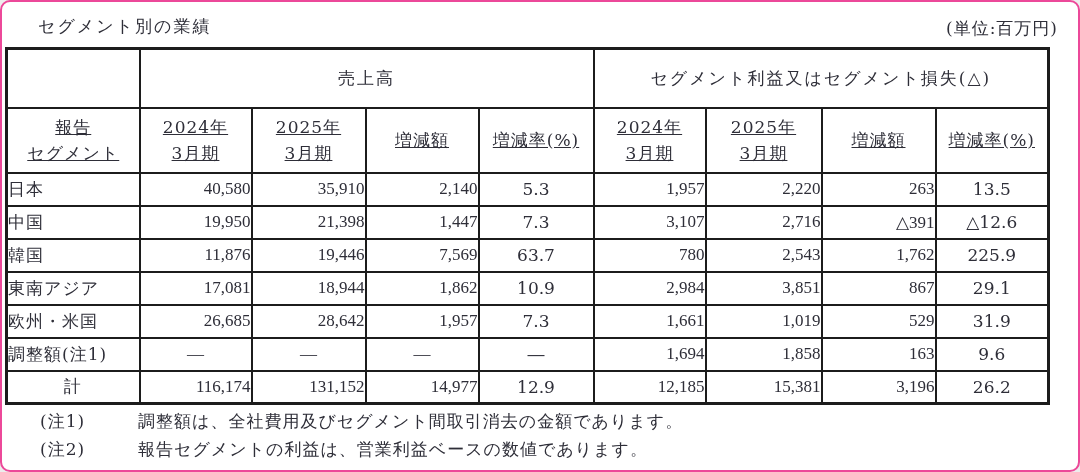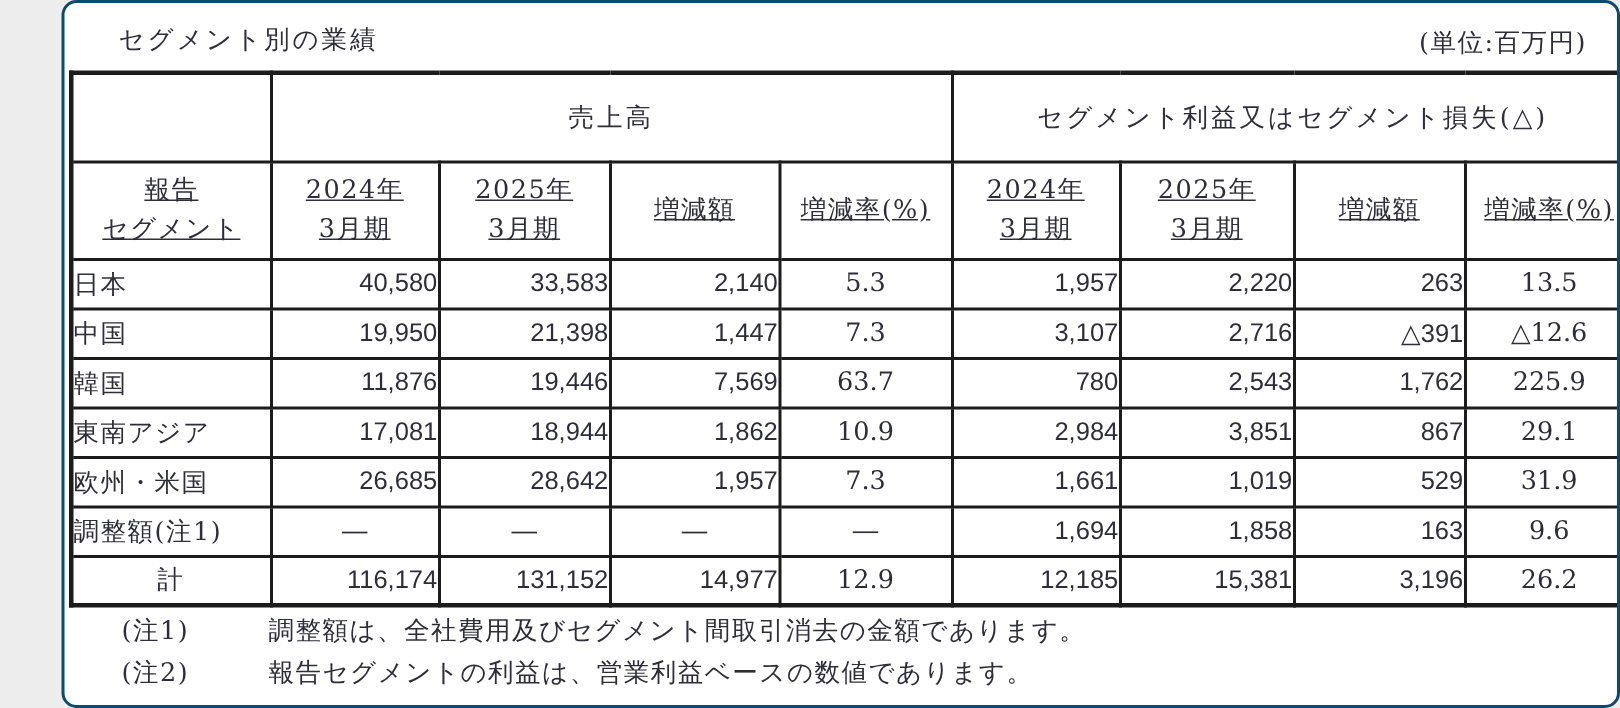--- a/index.html
+++ b/index.html
@@ -6,25 +6,24 @@
   body{
     width:1080px;height:472px;
     background:#ededed;
     font-family:"DejaVu Serif","Liberation Serif",serif;
     color:#2e2e38;
     position:relative;
   }
   .frame{
     position:absolute;inset:0;
     background:#ffffff;
-    border:2px solid #0c4a6e;
+    border:2px solid #ec4899;
     border-radius:10px;
     box-sizing:border-box;
     overflow:hidden;
-    margin-left:41px;
   }
   .page-title{
     position:absolute;left:36px;top:13px;
     font-size:17px;letter-spacing:2px;font-weight:400;
   }
   .unit-label{
     position:absolute;top:15px;right:20px;
     font-size:17px;letter-spacing:1px;
   }
   table.seg{
@@ -42,21 +41,21 @@
     overflow:hidden;
     white-space:nowrap;
   }
   tr.group-row{height:59px;}
   tr.head-row{height:65px;text-decoration:underline;}
   tr.data-row{height:33px;}
   .group-cell{text-align:center;letter-spacing:2px;}
   .head-cell{text-align:center;line-height:1.55;letter-spacing:1px;}
   td.lbl{text-align:left;padding-left:9px;letter-spacing:1px;}
   td.lbl-center{text-align:center;letter-spacing:2px;}
-  td.num{text-align:right;padding-right:26px;font-family:Liberation Sans, sans-serif;}
+  td.num{text-align:right;padding-right:26px;font-family:Liberation Serif, serif;}
   td.pct{text-align:center;padding-right:15px;}
   td.dash{text-align:center;padding-right:0;}
   .footnotes{
     position:absolute;left:38px;top:405px;
     font-size:17px;line-height:28px;letter-spacing:1px;
   }
   .footnote-row{display:flex;gap:20px;}
   .footnote-label{width:78px;flex:0 0 auto;}
   .footnote-text{flex:1;}
 </style>
@@ -110,21 +109,21 @@
           <span style="display:block">3月期</span>
         </th>
         <th class="head-cell">増減額</th>
         <th class="head-cell">増減率(%)</th>
       </tr>
     </thead>
     <tbody>
       <tr class="data-row">
         <td class="lbl">日本</td>
         <td class="num">40,580</td>
-        <td class="num">33,583</td>
+        <td class="num">35,910</td>
         <td class="num">2,140</td>
         <td class="pct">5.3</td>
         <td class="num">1,957</td>
         <td class="num">2,220</td>
         <td class="num">263</td>
         <td class="pct">13.5</td>
       </tr>
       <tr class="data-row">
         <td class="lbl">中国</td>
         <td class="num">19,950</td>

